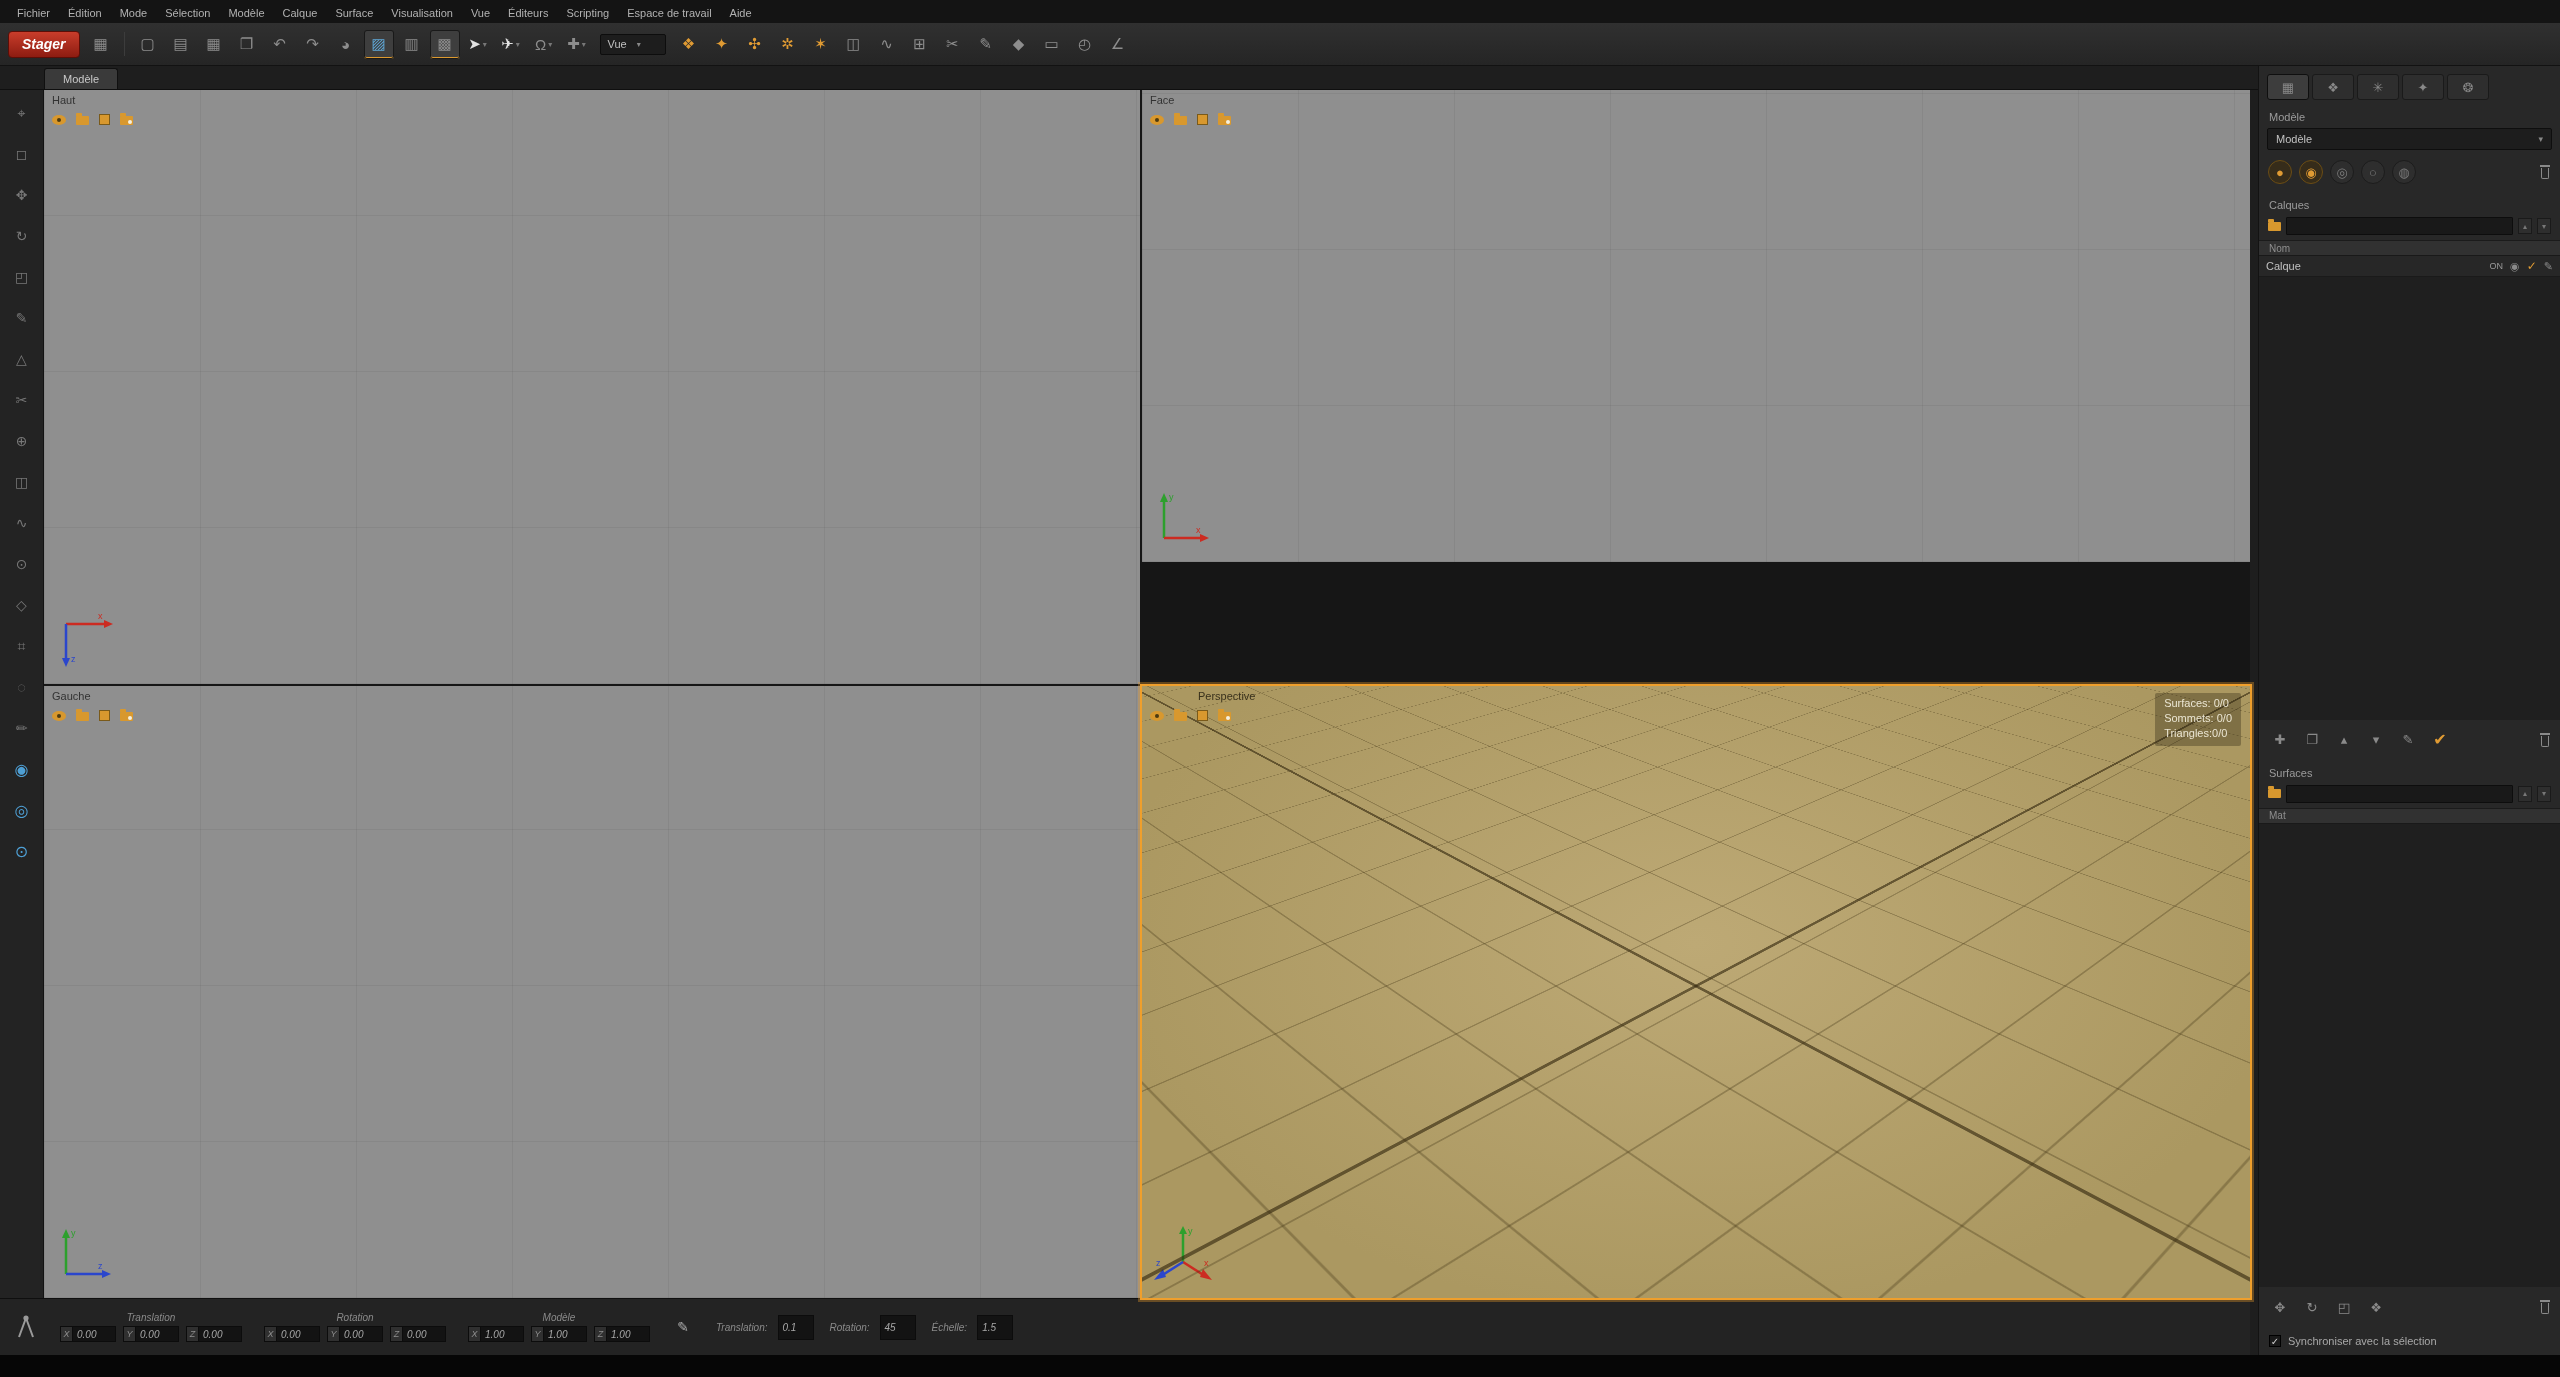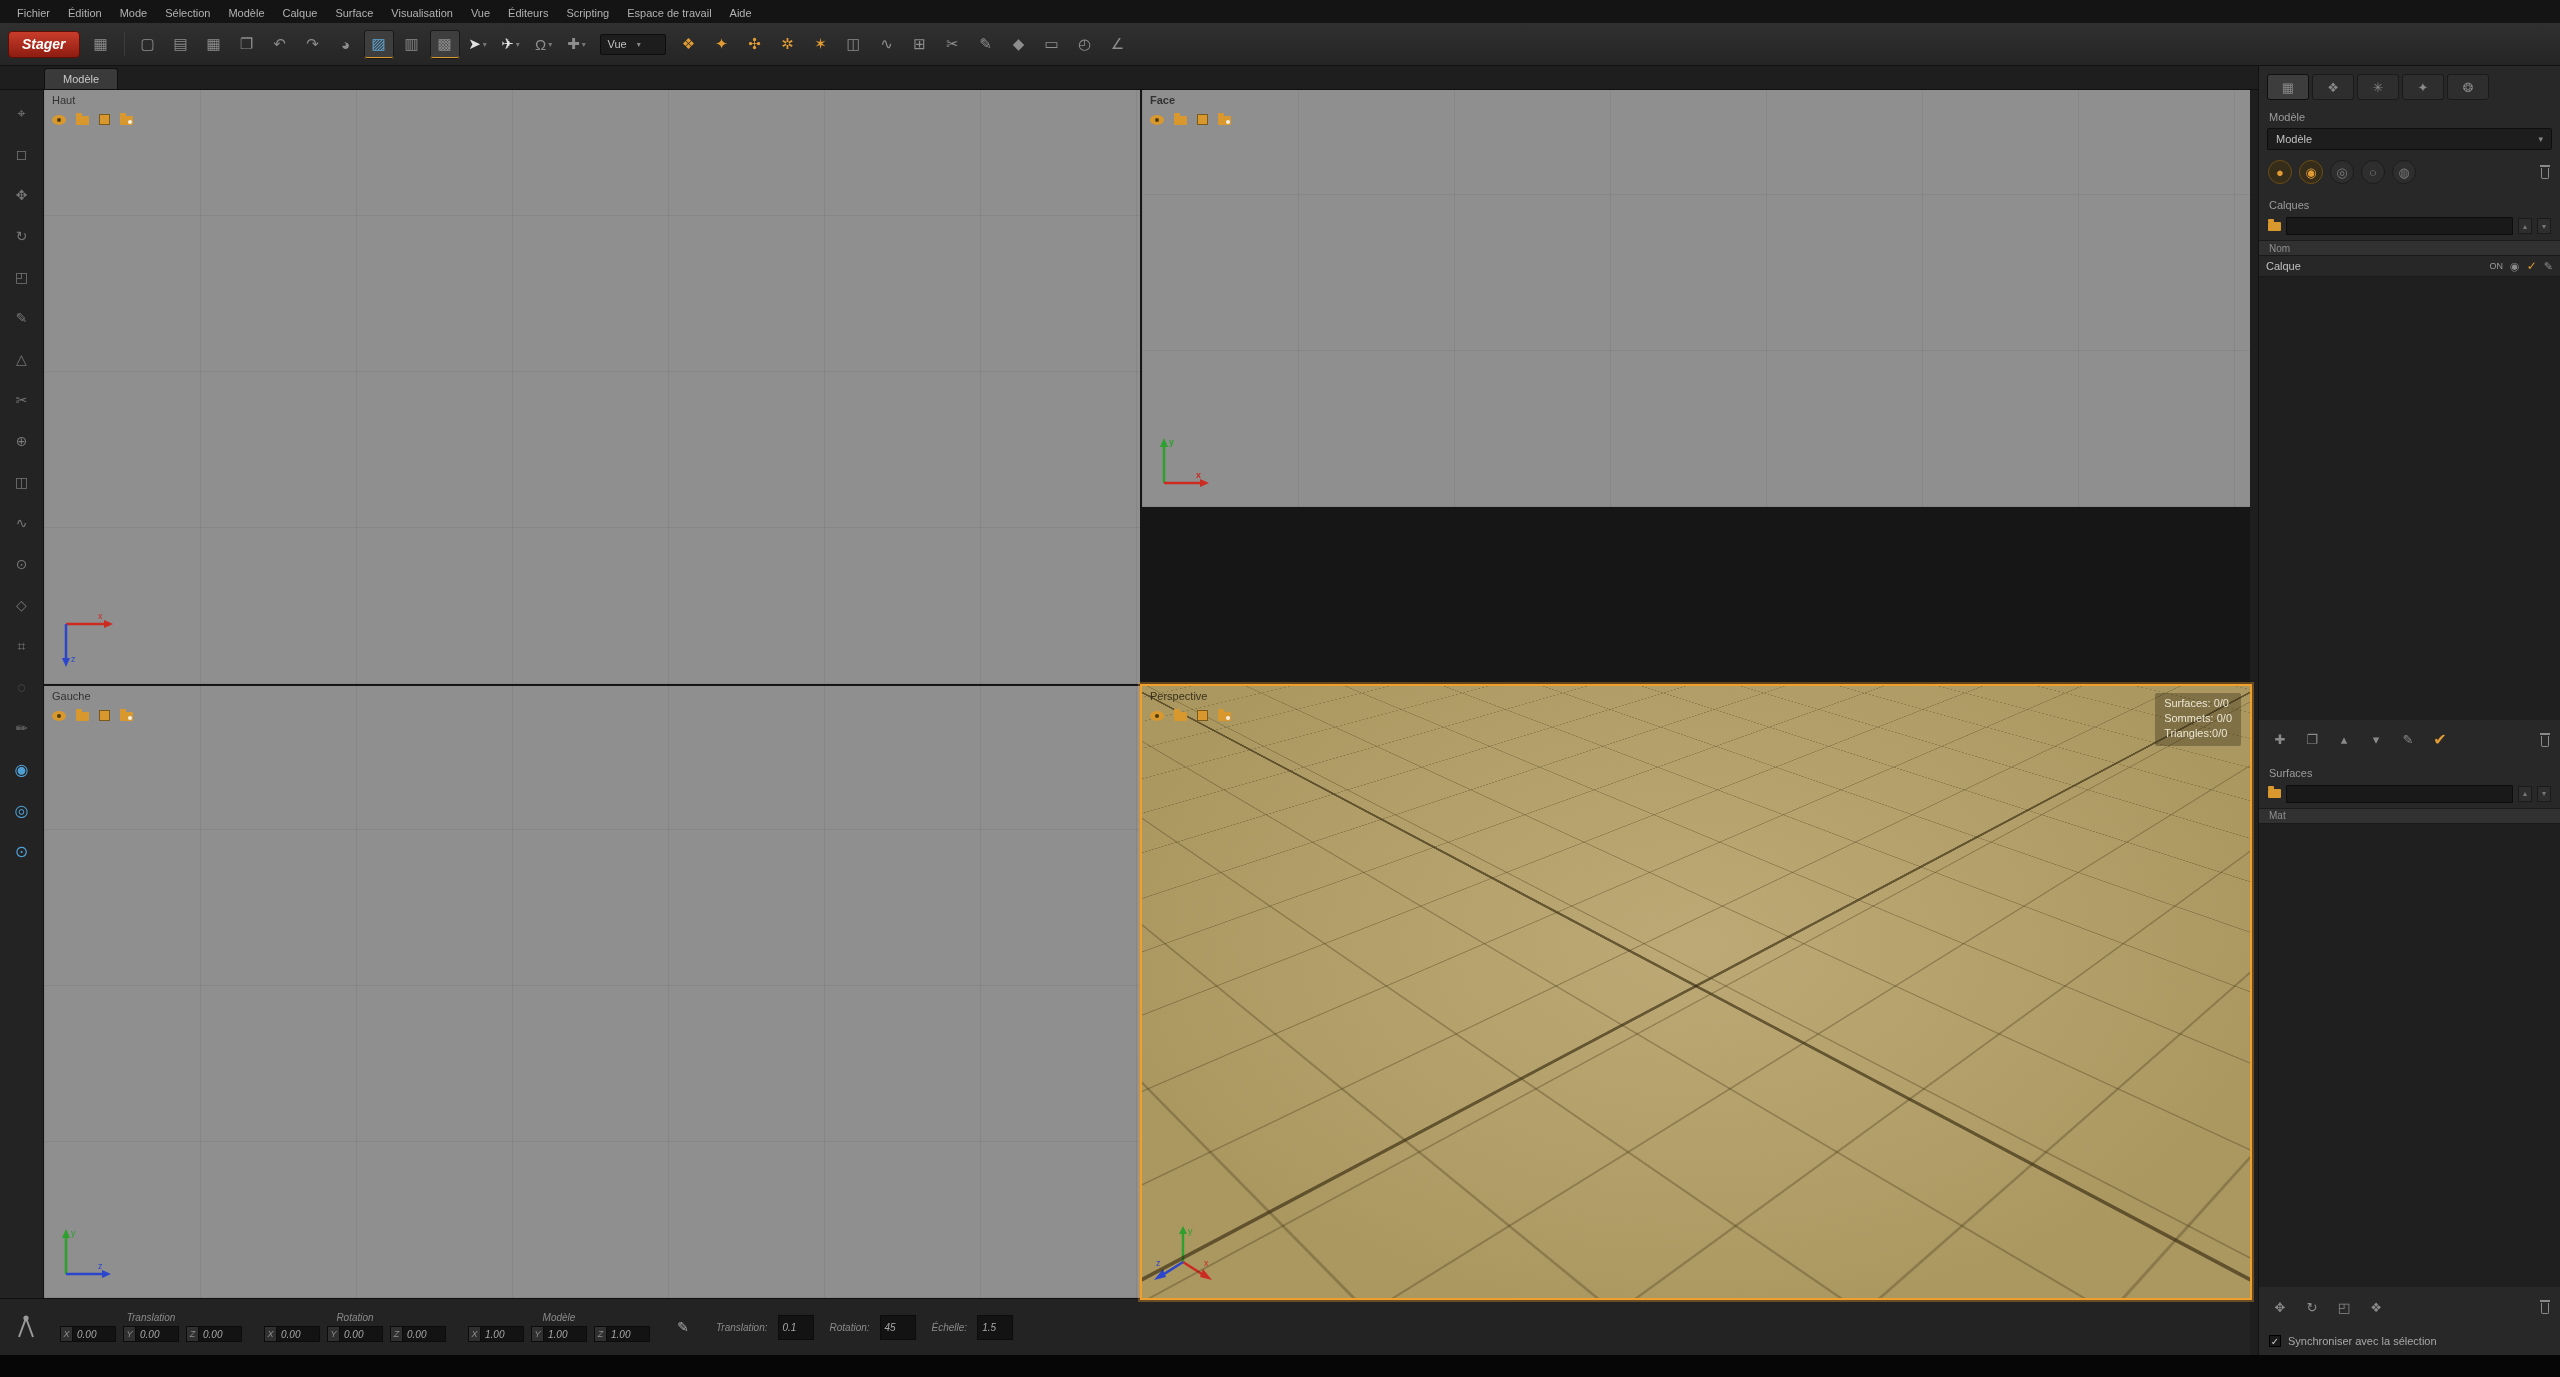--- a/index.html
+++ b/index.html
@@ -31,26 +31,26 @@
 
   
   .sidebar{position:absolute;left:0;top:90px;width:44px;bottom:79px;background:#232323;border-right:1px solid #131313;display:flex;flex-direction:column;align-items:center;padding-top:10px;gap:15px;}
   .side-tool{width:26px;height:26px;display:flex;align-items:center;justify-content:center;font-size:14px;color:#777;border-radius:3px;}
   .side-tool.tone-blue{color:#4e9fd4;font-size:16px;}
 
   
   .viewgrid{position:absolute;left:44px;top:90px;right:310px;bottom:79px;background:#161616;border-radius:23px;}
   .vp{position:absolute;overflow:hidden;background:#8f8f8f;}
   .vp-tl{left:0;top:0;width:1096px;height:594px;}
-  .vp-tr{left:1098px;top:0;right:0;height:417px;font-weight:bold;}
+  .vp-tr{left:1098px;top:0;right:0;height:472px;}
   .vp-bl{left:0;top:596px;width:1096px;bottom:0;}
   .vp-persp{left:1098px;top:596px;right:0;bottom:0;background:radial-gradient(ellipse at 50% 42%,#bda975 0%,#ab9861 75%);box-shadow:0 0 0 2px #ef9f2c,0 0 0 4px rgba(239,159,44,.35);z-index:2;}
   .vp-grid-overlay{position:absolute;inset:0;background-image:repeating-linear-gradient(0deg,rgba(0,0,0,.055) 0 1px,transparent 1px 156px),repeating-linear-gradient(90deg,rgba(0,0,0,.055) 0 1px,transparent 1px 156px);}
   .vp-label{position:absolute;left:8px;top:4px;font-size:11px;color:rgba(25,25,25,.8);z-index:3;}
-  .vp-persp .vp-label{color:#39311c;}
+  .vp-persp .vp-label{color:#39311c;margin-left:48px;}
   .vp-icons{position:absolute;left:8px;top:21px;display:flex;gap:10px;align-items:flex-end;z-index:3;height:14px;}
 
   
   .vpic{display:inline-block;position:relative;}
   .vpic-eye{width:14px;height:10px;background:#d8982e;border-radius:50%;}
   .vpic-eye::after{content:"";position:absolute;left:5px;top:3px;width:4px;height:4px;background:#4c3a10;border-radius:50%;}
   .vpic-folder{width:13px;height:9px;background:#d8982e;border-radius:1px;}
   .vpic-folder::before{content:"";position:absolute;top:-3px;left:0;width:6px;height:3px;background:#d8982e;border-radius:1px 1px 0 0;}
   .vpic-cube{width:11px;height:11px;background:#d8982e;border:1px solid #7a5a1a;}
   .vpic-folder-plus{width:13px;height:9px;background:#d8982e;border-radius:1px;}

